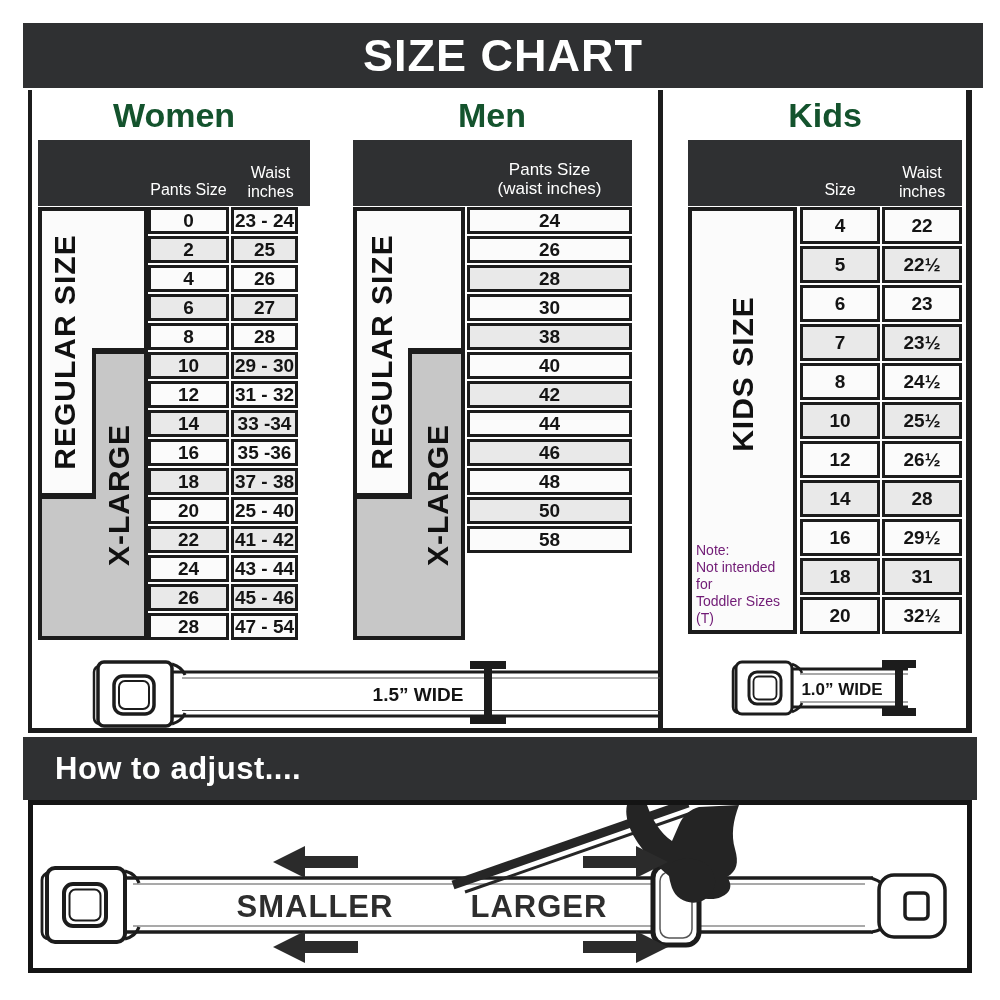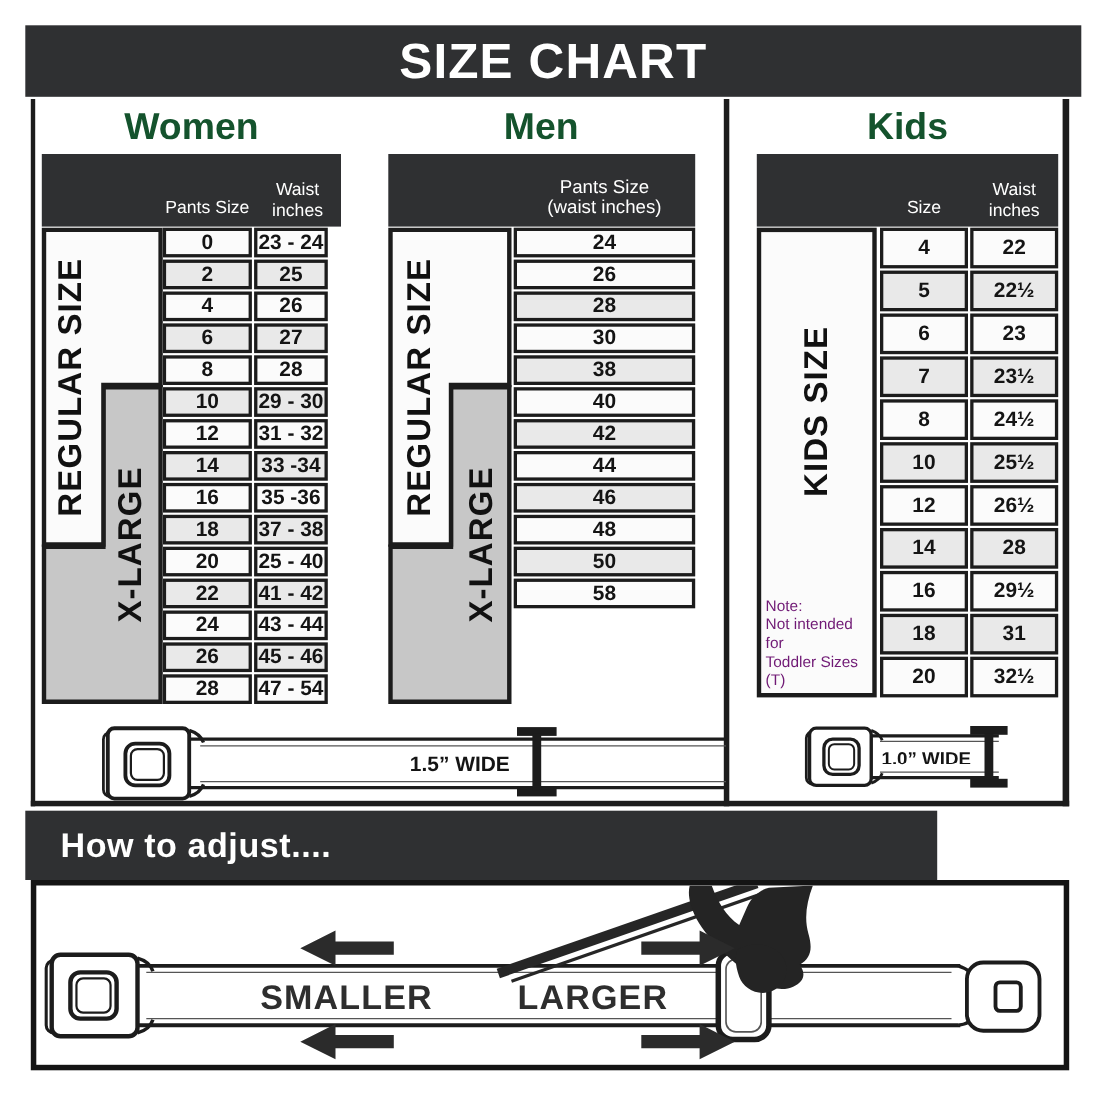--- a/index.html
+++ b/index.html
@@ -30,21 +30,21 @@
   #women-rows div.trow:nth-of-type(even) .cell,
   #kids-rows  div.trow:nth-of-type(even) .cell{background:#e9e9e9;}
   #men-rows   div.trow:nth-of-type(odd):not(:nth-of-type(1)) .cell{background:#e9e9e9;}
   
   .vlabel{position:absolute;display:flex;align-items:center;justify-content:center;}
   .vlabel>span{transform:rotate(-90deg);white-space:nowrap;font-weight:bold;font-size:30px;letter-spacing:1px;color:#111;}
   .kids-box{left:688px;top:207px;width:109px;height:427px;box-sizing:border-box;background:#fbfbfb;border:4px solid #1c1c1c;}
   .kids-box .vwrap{position:absolute;left:0;top:0;width:100%;height:78%;display:flex;align-items:center;justify-content:center;}
   .kids-note{position:absolute;left:4px;bottom:3px;font-size:14px;line-height:17px;color:#701a75;}
   
-  .adjust-bar{left:23px;top:737px;width:829px;height:63px;background:#2f3032;}
+  .adjust-bar{left:23px;top:737px;width:954px;height:63px;background:#2f3032;}
   .adjust-bar span{color:#fff;font-size:31px;font-weight:bold;line-height:63px;padding-left:32px;letter-spacing:0.5px;}
   .adjust-box{left:28px;top:800px;width:944px;height:173px;box-sizing:border-box;border:5px solid #141414;background:#fff;}
   svg{position:absolute;overflow:visible;}
   svg text{font-family:"Liberation Sans",sans-serif;}
 </style>
 </head>
 <body>
 
 <div class="abs title-bar">
   <span>SIZE CHART</span>

